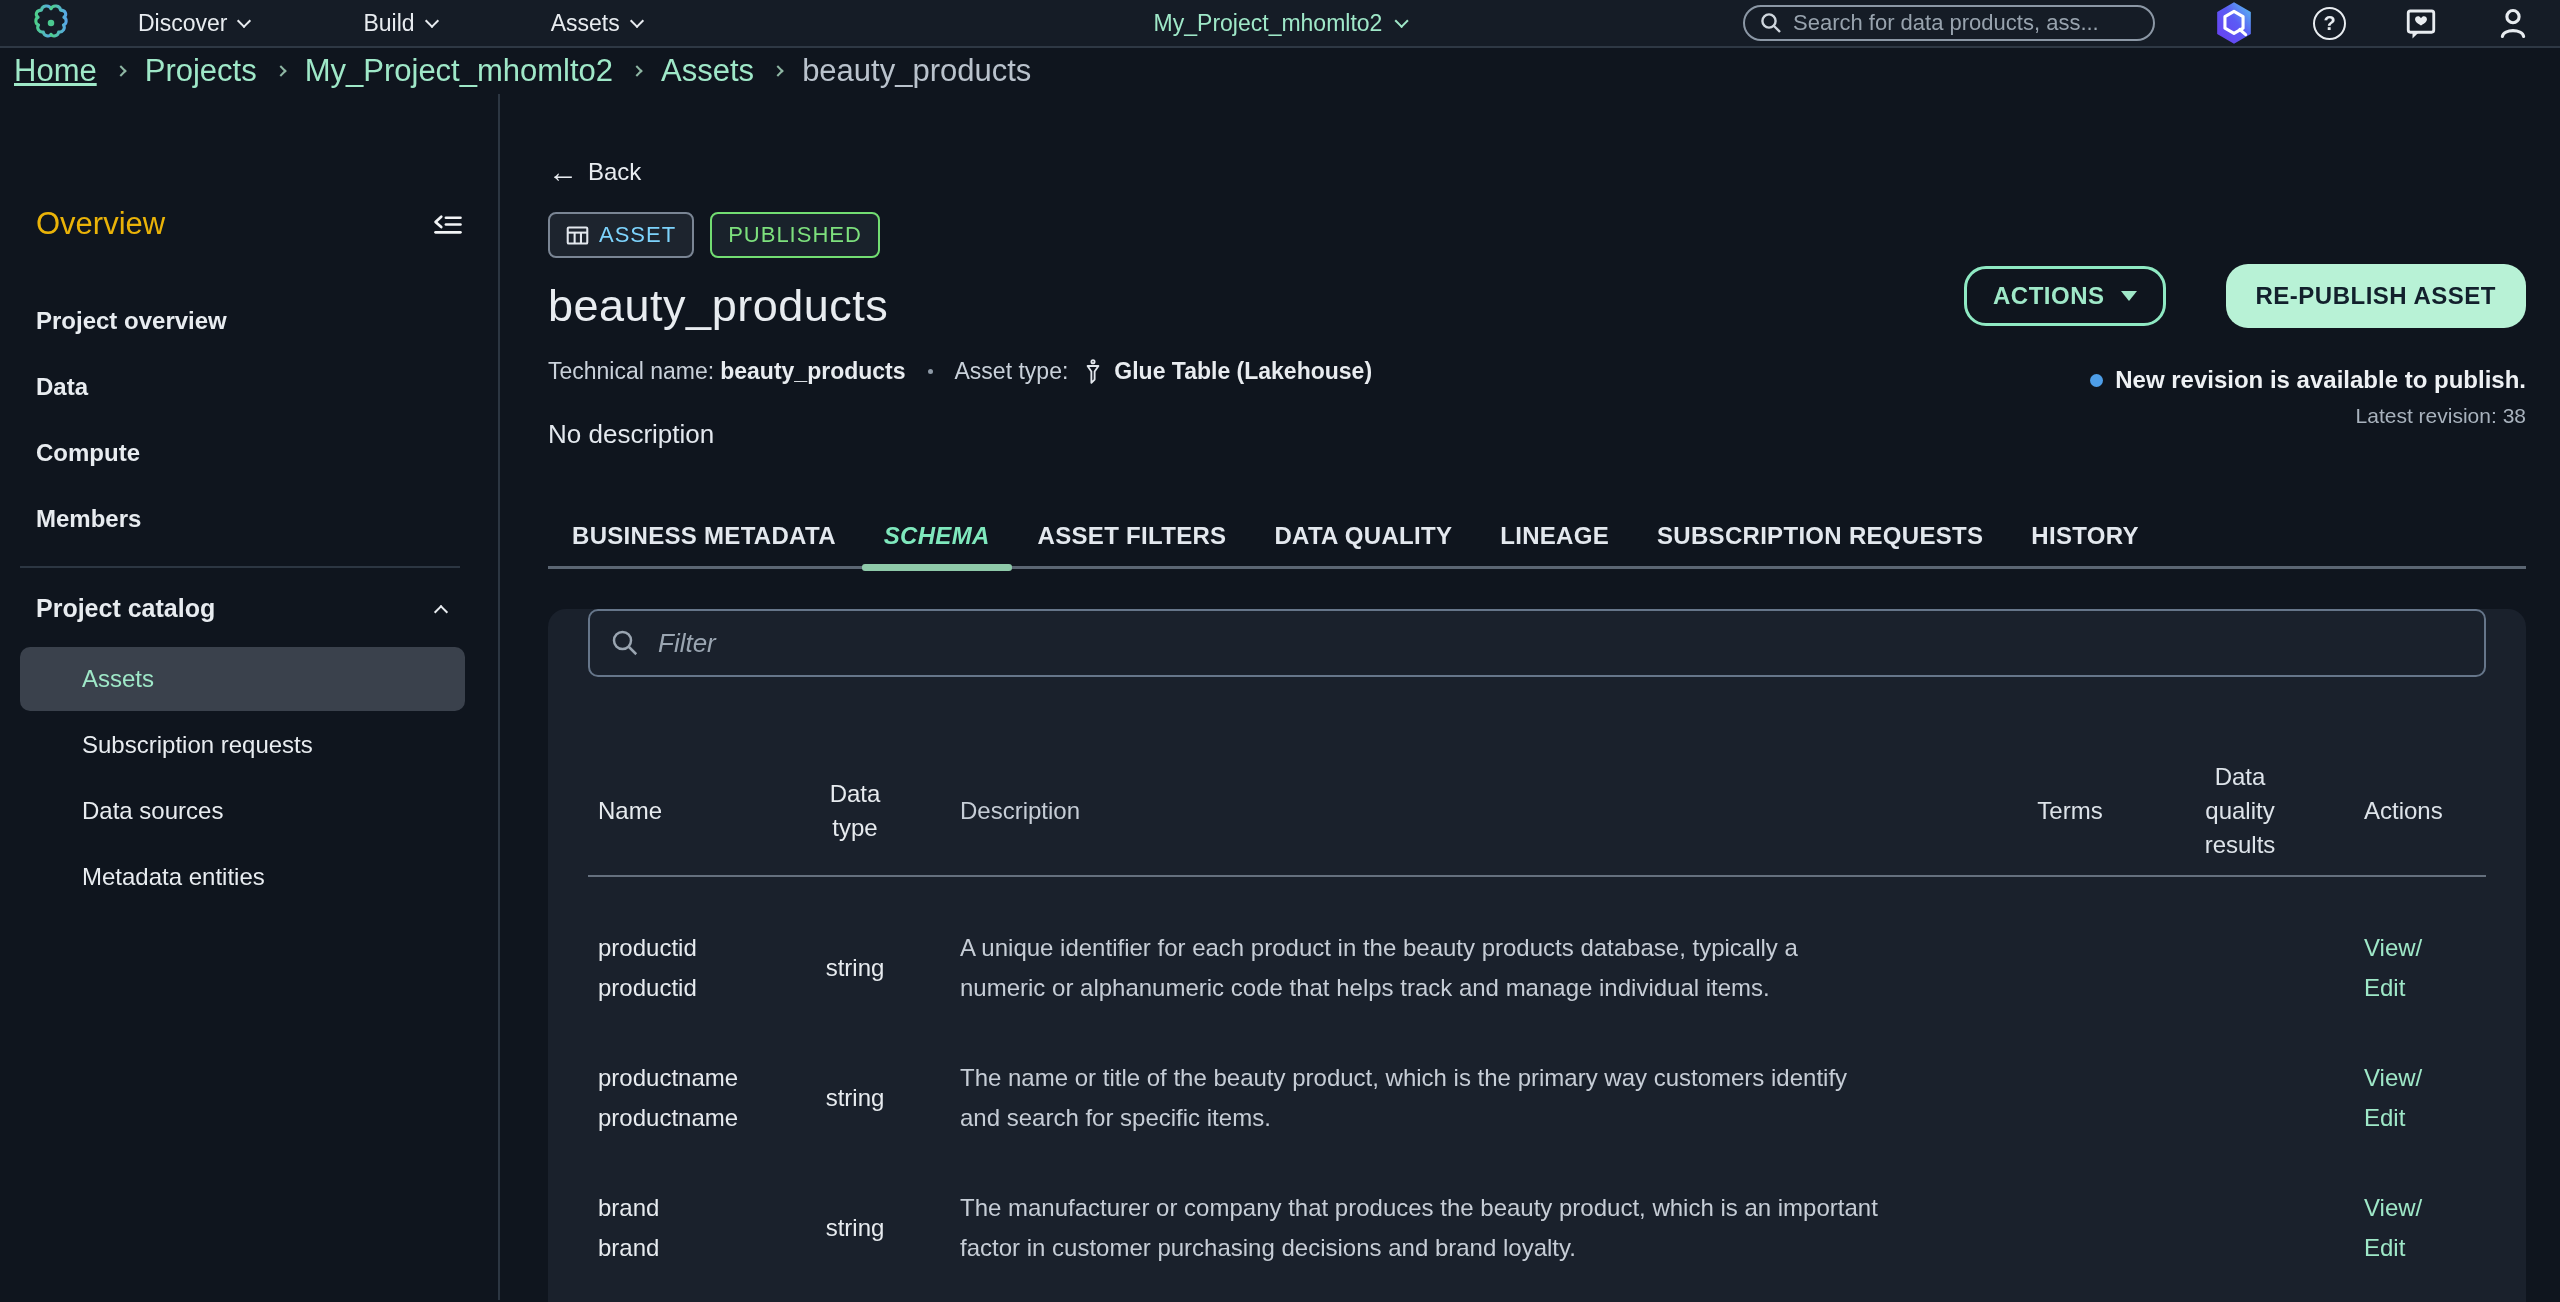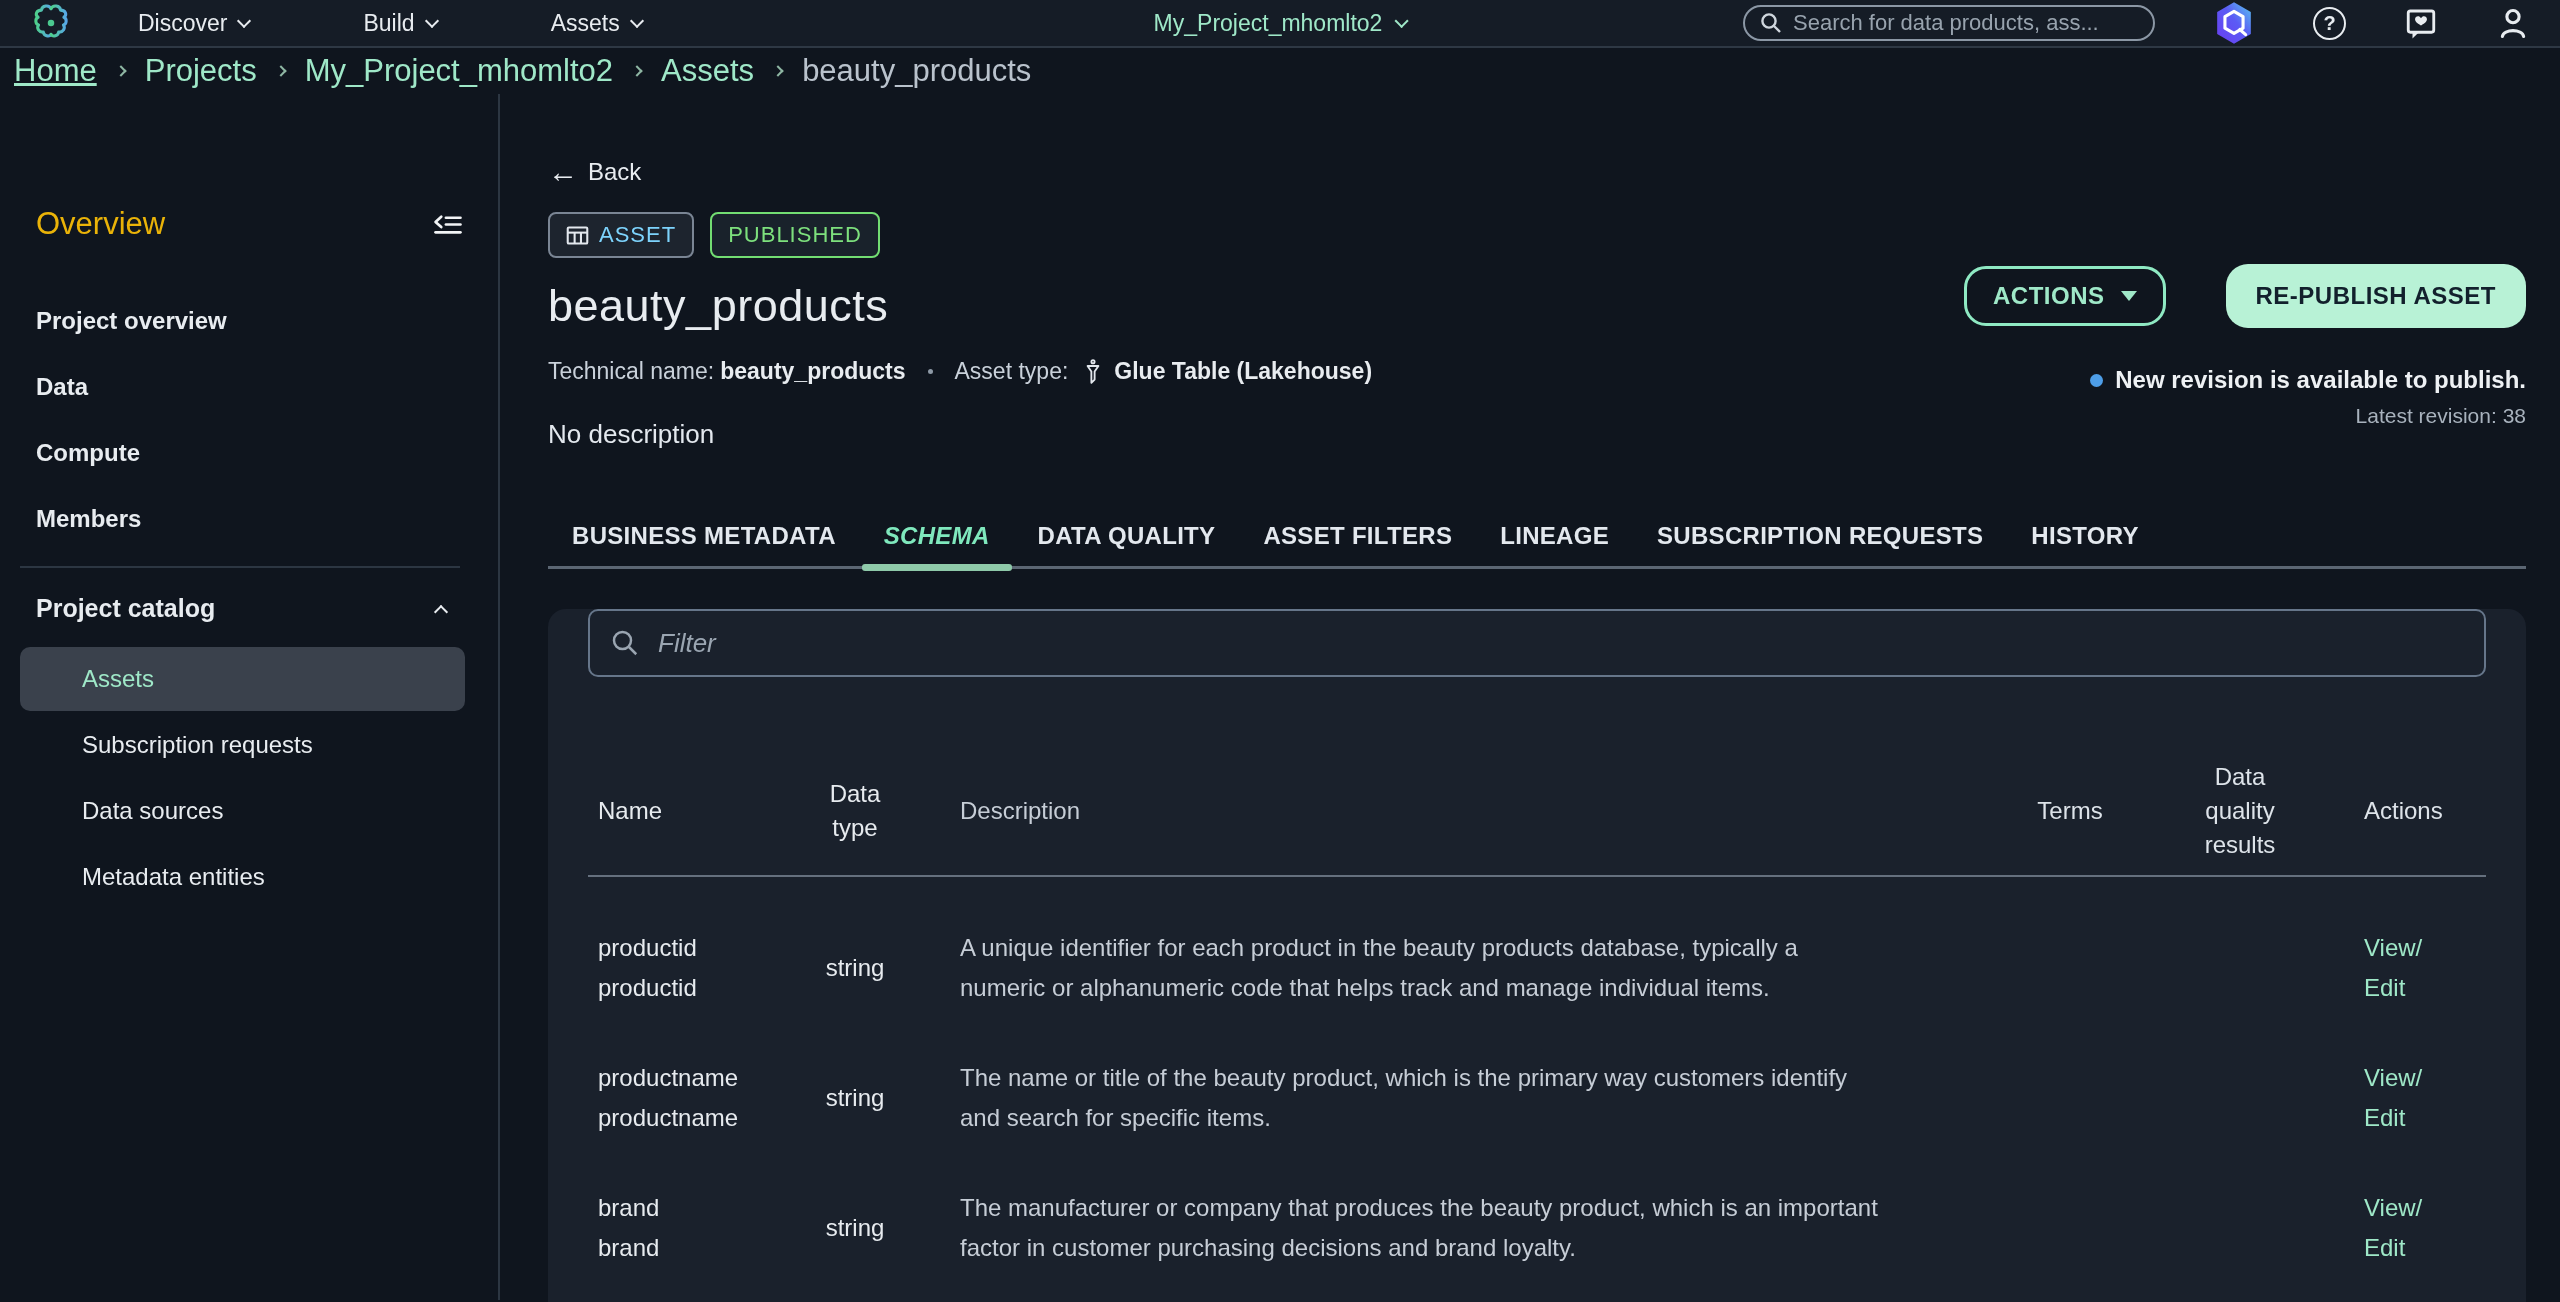--- a/index.html
+++ b/index.html
@@ -277,22 +277,22 @@
       <div class="rev-note">
         <span class="rev-dot"></span>
         <span>New revision is available to publish.</span>
       </div>
       <div class="rev-latest">Latest revision: 38</div>
     </div>
 
     <div class="tabs">
       <div class="tab">BUSINESS METADATA</div>
       <div class="tab active">SCHEMA</div>
+      <div class="tab">ASSET FILTERS</div>
       <div class="tab">DATA QUALITY</div>
-      <div class="tab">ASSET FILTERS</div>
       <div class="tab">LINEAGE</div>
       <div class="tab">SUBSCRIPTION REQUESTS</div>
       <div class="tab">HISTORY</div>
     </div>
 
     <section class="panel">
       <div class="filter-box">
         <span style="display:flex;">
           <svg width="30" height="30" viewBox="0 0 24 24" fill="none" stroke="#9aa5b1" stroke-width="2">
             <circle cx="10" cy="10" r="6.8"></circle>

